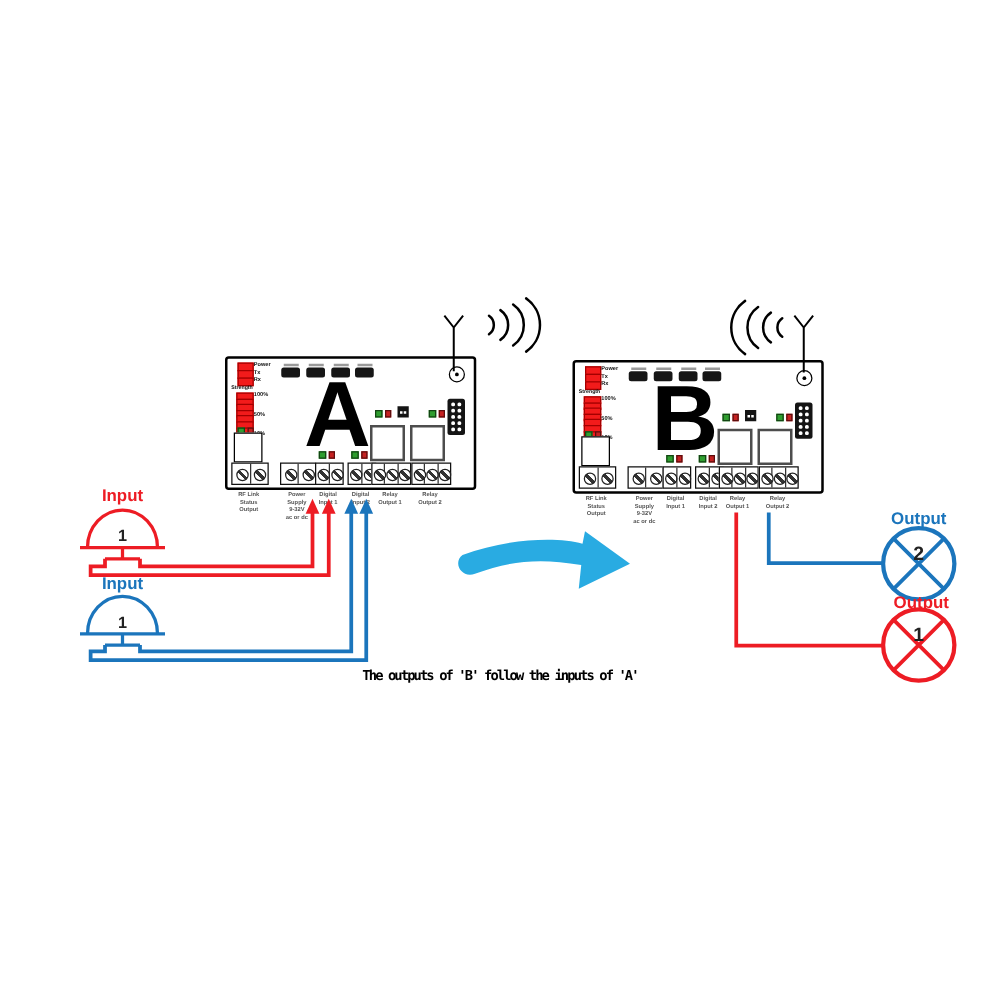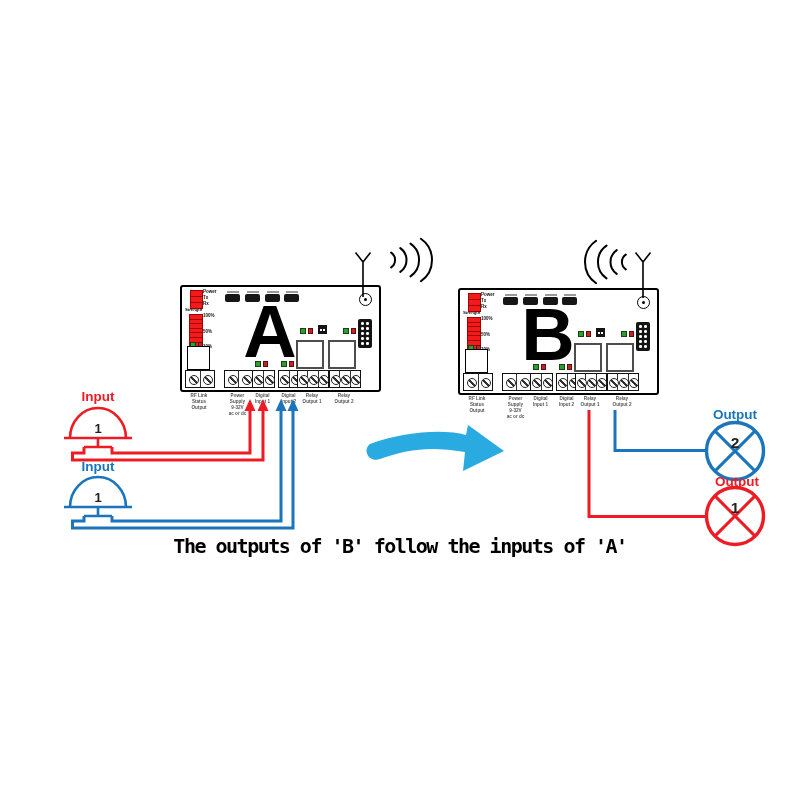--- a/index.html
+++ b/index.html
@@ -32,21 +32,21 @@
   .relay{position:absolute;top:53px;width:28px;height:29px;background:#fff;border:2.5px solid #4d4d4d;box-sizing:border-box;}
   .rfbox{position:absolute;left:5px;top:59px;width:23px;height:24px;background:#fff;border:1.6px solid #000;box-sizing:border-box;}
   .tb{position:absolute;top:83px;height:16px;background:#fff;border:1.6px solid #111;display:flex;box-sizing:content-box;}
   .cell{flex:1;border-right:1px solid #333;position:relative;}
   .cell:last-child{border-right:none;}
   .screw{position:absolute;left:50%;top:50%;width:8px;height:8px;margin:-4px 0 0 -4px;border:1px solid #222;
          border-radius:50%;background:linear-gradient(45deg,#fff 38%,#333 38%,#333 62%,#fff 62%);}
   .blabel{position:absolute;top:106px;transform:translateX(-50%);font-size:4.6px;line-height:1.3;
           font-weight:bold;text-align:center;white-space:pre-line;color:#555;}
   .caption{position:absolute;left:0;top:534px;width:800px;text-align:center;color:#000;
-           font-family:"DejaVu Sans Mono",monospace;font-weight:bold;font-size:20px;letter-spacing:-1.5px;}
+           font-family:"DejaVu Sans Mono",monospace;font-weight:bold;font-size:11px;letter-spacing:-1.5px;}
   .svgtext{font-family:"Liberation Sans",sans-serif;font-weight:bold;}
 </style>
 </head>
 <body>
 
 <div id="stage">
 
   <div class="board" id="board-a">
     <div class="led" style="top:3px"></div>
     <div class="led" style="top:9px"></div>

